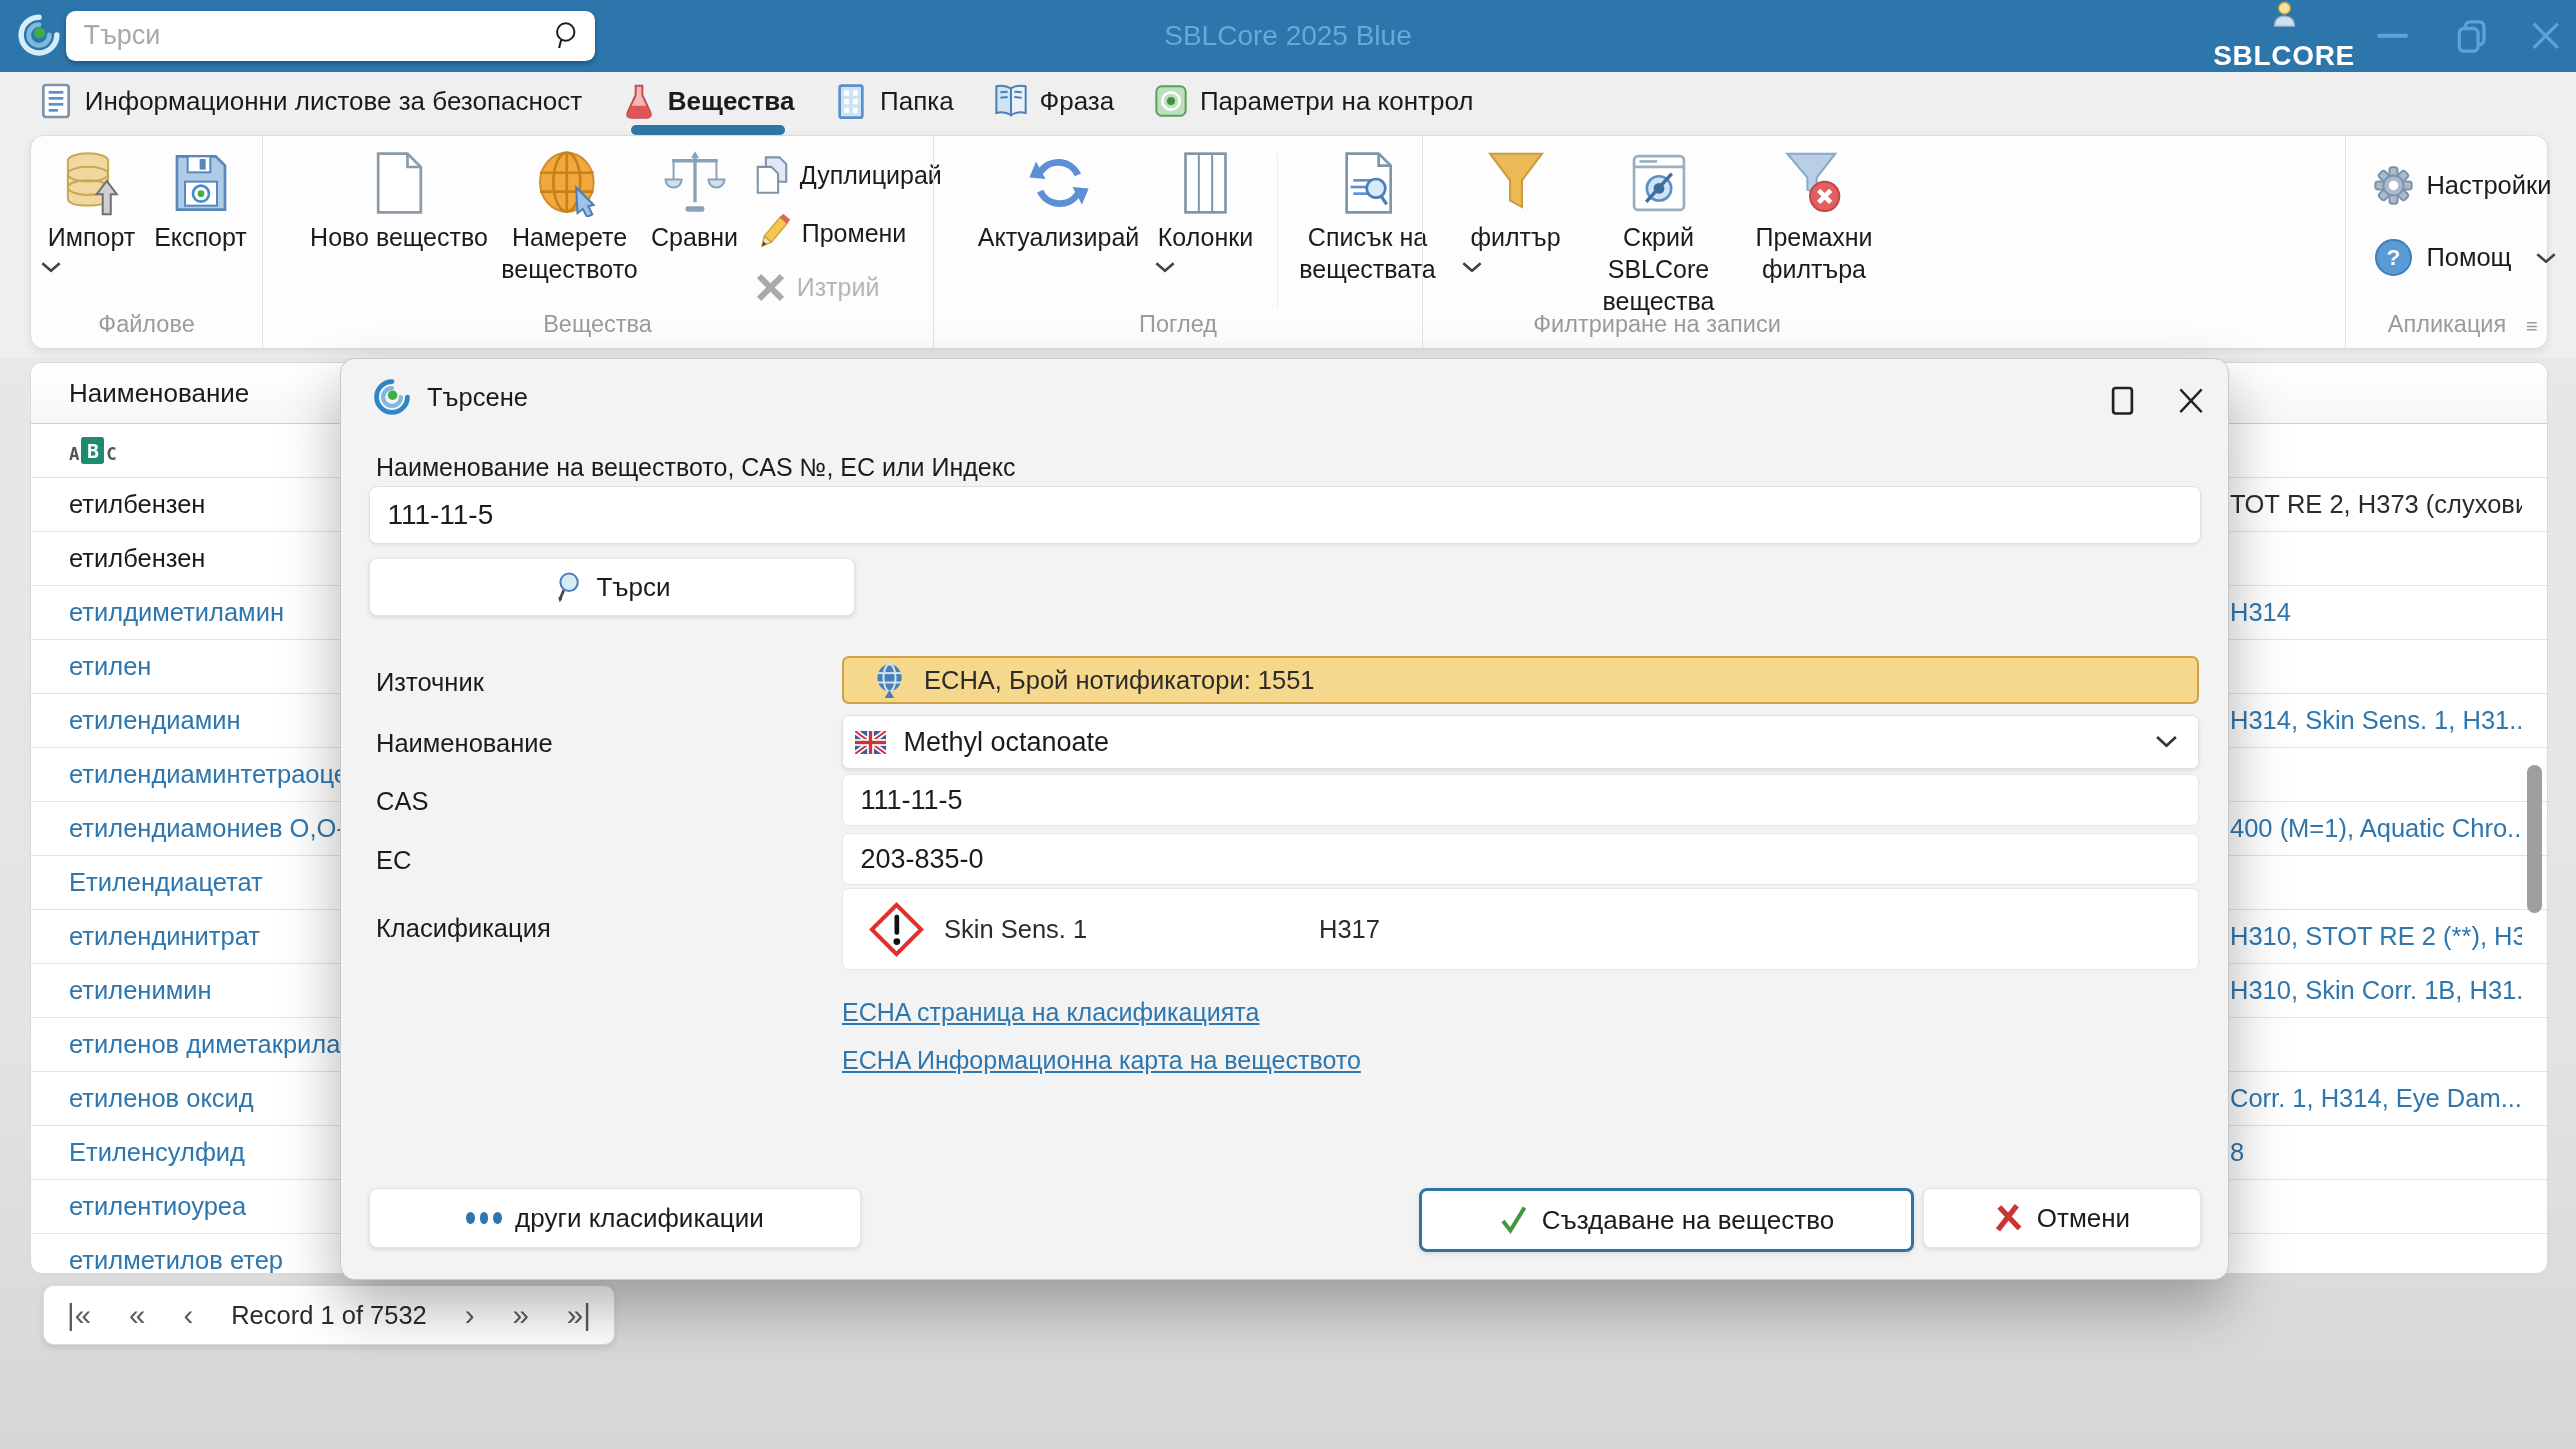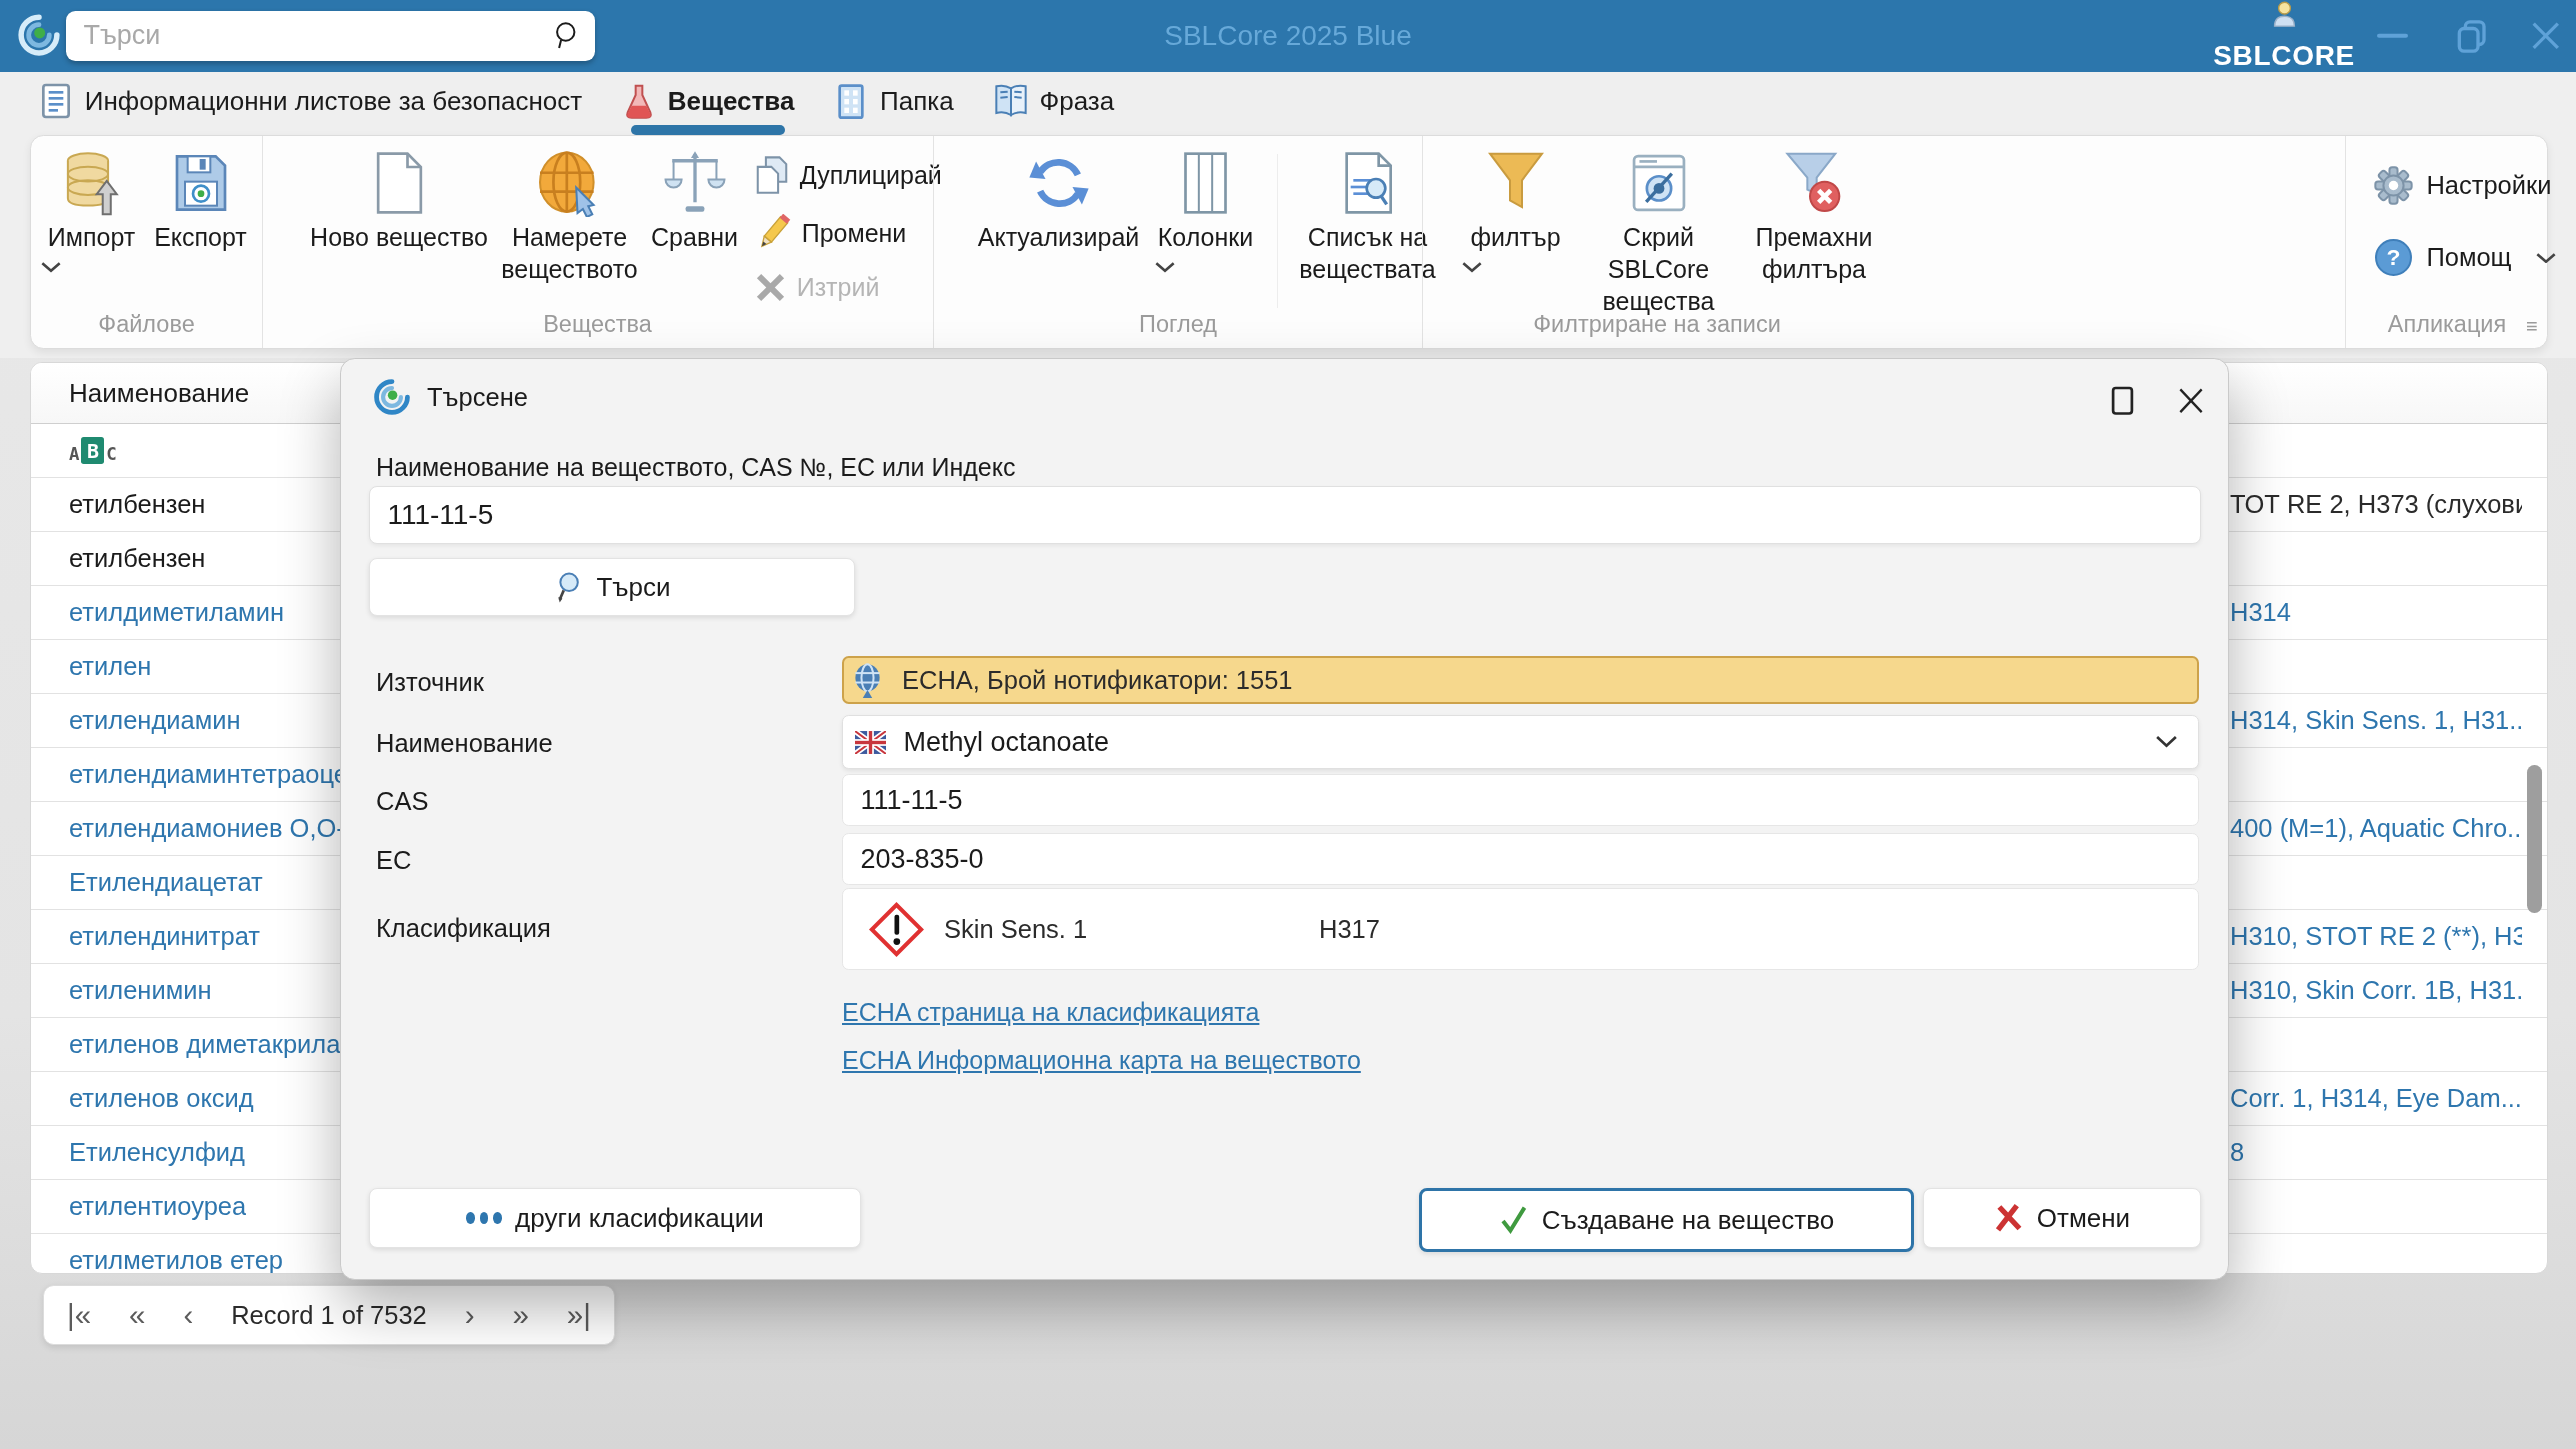--- a/index.html
+++ b/index.html
@@ -80,21 +80,21 @@
   .dlg-input{position:absolute;left:28px;top:127px;width:1830px;height:56px;background:#fff;border:0.7px solid #e0e0e0;
              border-radius:8px;box-shadow:0 2px 4px rgba(0,0,0,.06);}
   .dlg-input input{width:100%;height:100%;border:none;outline:none;background:transparent;font-family:inherit;
                    font-size:28px;color:#1b1b1b;padding:0 0 0 17.4px;box-sizing:border-box;}
   .btn{background:#fff;border:1.3px solid #e3e3e3;border-radius:8px;box-shadow:0 2px 5.4px rgba(0,0,0,.10);
        display:flex;align-items:center;justify-content:center;gap:13.4px;font-size:26px;color:#1b1b1b;cursor:default;}
   .dlg-search{position:absolute;left:28px;top:199px;width:484px;height:56px;}
   .frow-label{position:absolute;left:35px;font-size:25.5px;color:#1b1b1b;}
   .fval{position:absolute;left:501px;width:1357px;box-sizing:border-box;}
   .src{top:297px;height:48px;background:#f6d88d;border:2px solid #cda24a;border-radius:6.7px;display:flex;
-       align-items:center;gap:19px;padding-left:8px;font-size:25.5px;color:#2b2b2b;}
+       align-items:center;gap:19px;padding-left:30px;font-size:25.5px;color:#2b2b2b;}
   .ddl{top:356px;height:54px;background:#fff;border:0.7px solid #e0e0e0;border-radius:6.7px;box-shadow:0 2px 4px rgba(0,0,0,.08);
        display:flex;align-items:center;gap:17.4px;padding-left:12px;font-size:27px;color:#1b1b1b;}
   .ddl .dchev{margin-left:auto;margin-right:20px;}
   .tfield{background:#fff;border:0.7px solid #e6e6e6;border-radius:6.7px;display:flex;align-items:center;
           padding-left:17.4px;font-size:27px;color:#1b1b1b;}
   .cas{top:415px;height:52px;}
   .ec{top:474px;height:52px;}
   .clsbox{top:529px;height:82px;background:#fff;border:0.7px solid #e6e6e6;border-radius:6.7px;position:absolute;}
   .clsbox .picto{position:absolute;left:24px;top:11.4px;}
   .clsbox .cname{position:absolute;left:101px;top:50%;transform:translateY(-50%);font-size:25.5px;color:#2b2b2b;}
@@ -188,20 +188,28 @@
       <svg class="ticon" viewBox="0 0 54 54">
         <path d="M27 8 Q17 2 5 5 v40 q12 -3 22 3 Z" fill="#cfe3f5" stroke="#4a7fb5" stroke-width="3"></path>
         <path d="M27 8 Q37 2 49 5 v40 q-12 -3 -22 3 Z" fill="#e8f1fa" stroke="#4a7fb5" stroke-width="3"></path>
         <line x1="11" y1="14" x2="22" y2="13" stroke="#4a7fb5" stroke-width="3"></line>
         <line x1="11" y1="22" x2="22" y2="21" stroke="#4a7fb5" stroke-width="3"></line>
         <line x1="32" y1="13" x2="43" y2="14" stroke="#4a7fb5" stroke-width="3"></line>
         <line x1="32" y1="21" x2="43" y2="22" stroke="#4a7fb5" stroke-width="3"></line>
       </svg>
       <span>Фраза</span>
     </div>
+    <div class="tab">
+      <svg class="ticon" viewBox="0 0 54 54">
+        <rect x="5" y="5" width="44" height="44" rx="8" fill="#bfe0bf" stroke="#5aa05a" stroke-width="3"></rect>
+        <circle cx="27" cy="27" r="13" fill="none" stroke="#ffffff" stroke-width="4"></circle>
+        <circle cx="27" cy="27" r="6" fill="#3f8f3f"></circle>
+      </svg>
+      <span>Параметри на контрол</span>
+    </div>
   </div>
 
   <div class="ribbonwrap">
     <div class="ribbon">
 
       <div class="rgroup" style="left:0;width:231px">
         <div class="bigbtn" style="left:10px;width:101px">
           <div class="bicon">
               <svg width="62" height="67" viewBox="0 0 92 100">
             <ellipse cx="40" cy="16" rx="30" ry="11" fill="#f0d9a0" stroke="#c9a852" stroke-width="3"></ellipse>

